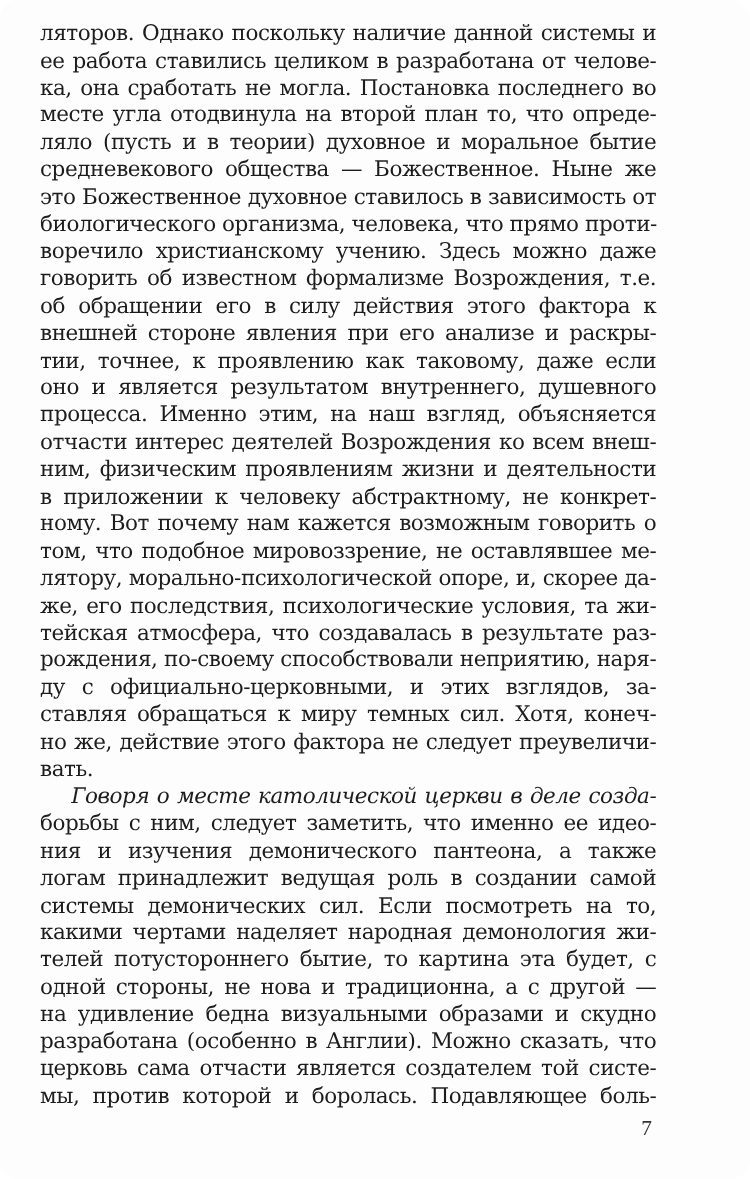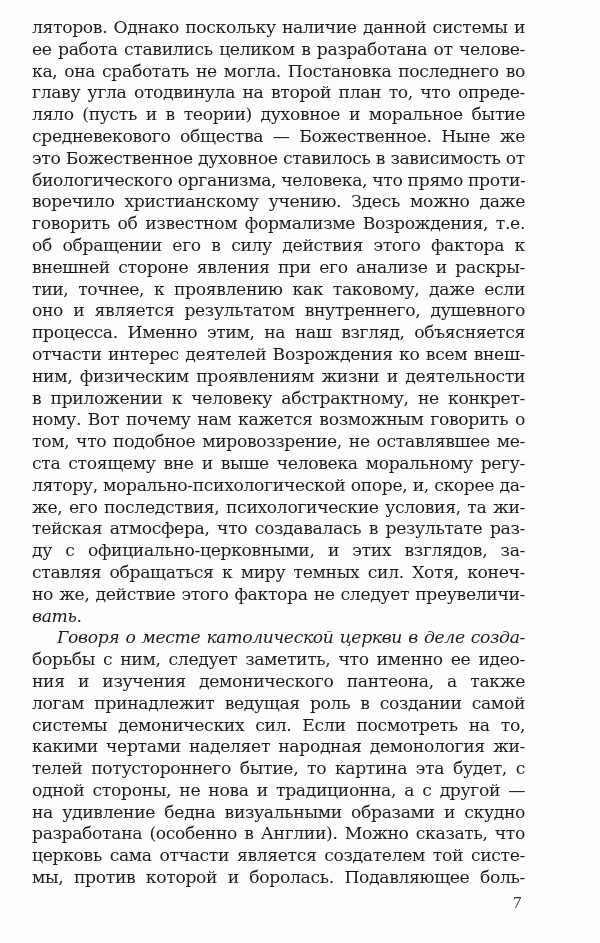--- a/index.html
+++ b/index.html
@@ -37,21 +37,20 @@
     white-space: nowrap;
     text-align: justify;
     text-align-last: justify;
     height: 21.8px;
     overflow: visible;
     letter-spacing: -0.35px;
     word-spacing: 0;
   }
   .line.last {
     text-align-last: left;
-    font-style: italic;
   }
   .line.indent {
     padding-left: 25px;
     font-style: italic;
   }
   .page-number {
     position: absolute;
     left: 513px;
     top: 893px;
     font-family: "Liberation Serif", serif;
@@ -61,41 +60,41 @@
 </style>
 </head>
 <body>
 
 <div class="page">
   <div class="text-block">
     <div class="paragraph">
       <span class="line">ляторов. Однако поскольку наличие данной системы и</span>
       <span class="line">ее работа ставились целиком в разработана от челове-</span>
       <span class="line">ка, она сработать не могла. Постановка последнего во</span>
-      <span class="line">главу угла отодвинула на второй план то, что опреде-</span>
+      <span class="line">месте угла отодвинула на второй план то, что опреде-</span>
       <span class="line">ляло (пусть и в теории) духовное и моральное бытие</span>
       <span class="line">средневекового общества — Божественное. Ныне же</span>
       <span class="line">это Божественное духовное ставилось в зависимость от</span>
       <span class="line">биологического организма, человека, что прямо проти-</span>
       <span class="line">воречило христианскому учению. Здесь можно даже</span>
       <span class="line">говорить об известном формализме Возрождения, т.е.</span>
       <span class="line">об обращении его в силу действия этого фактора к</span>
       <span class="line">внешней стороне явления при его анализе и раскры-</span>
       <span class="line">тии, точнее, к проявлению как таковому, даже если</span>
       <span class="line">оно и является результатом внутреннего, душевного</span>
       <span class="line">процесса. Именно этим, на наш взгляд, объясняется</span>
       <span class="line">отчасти интерес деятелей Возрождения ко всем внеш-</span>
       <span class="line">ним, физическим проявлениям жизни и деятельности</span>
       <span class="line">в приложении к человеку абстрактному, не конкрет-</span>
       <span class="line">ному. Вот почему нам кажется возможным говорить о</span>
       <span class="line">том, что подобное мировоззрение, не оставлявшее ме-</span>
-      <span class="line">ста стоящему вне и выше человека моральному регу-</span>
       <span class="line">лятору, морально-психологической опоре, и, скорее да-</span>
       <span class="line">же, его последствия, психологические условия, та жи-</span>
       <span class="line">тейская атмосфера, что создавалась в результате раз-</span>
+      <span class="line">рождения, по-своему способствовали неприятию, наря-</span>
       <span class="line">ду с официально-церковными, и этих взглядов, за-</span>
       <span class="line">ставляя обращаться к миру темных сил. Хотя, конеч-</span>
       <span class="line">но же, действие этого фактора не следует преувеличи-</span>
       <span class="line last">вать.</span>
     </div>
     <div class="paragraph">
       <span class="line indent">Говоря о месте католической церкви в деле созда-</span>
       <span class="line">борьбы с ним, следует заметить, что именно ее идео-</span>
       <span class="line">ния и изучения демонического пантеона, а также</span>
       <span class="line">логам принадлежит ведущая роль в создании самой</span>

